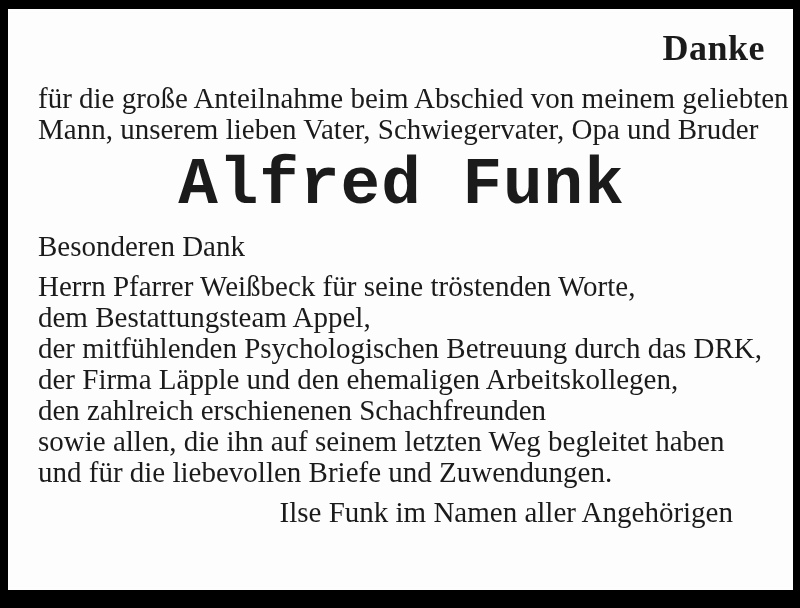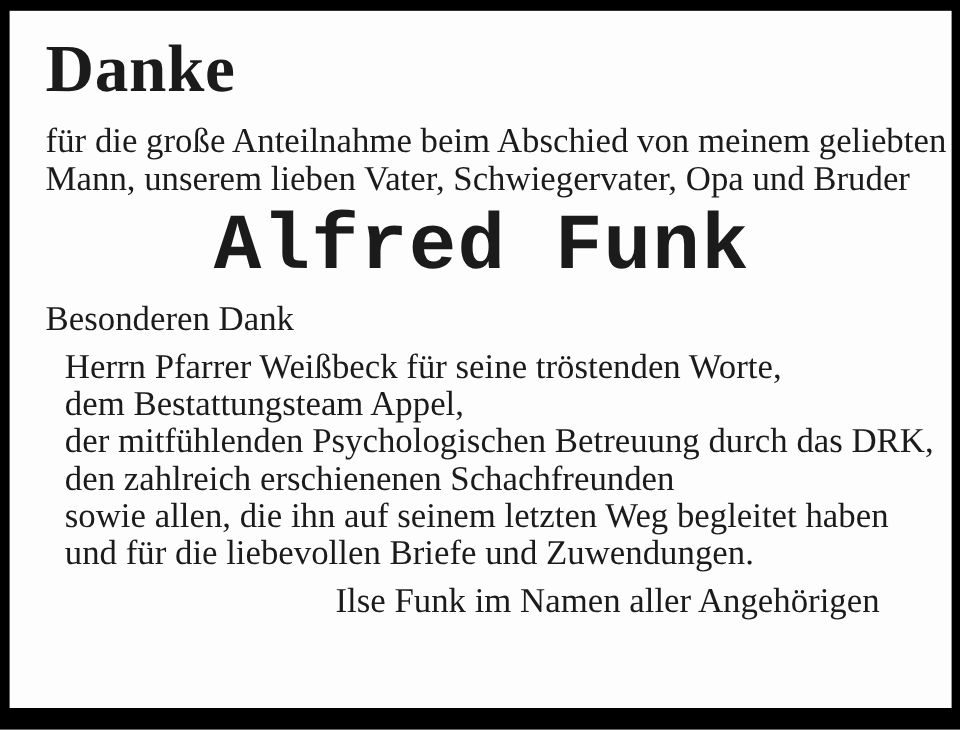--- a/index.html
+++ b/index.html
@@ -19,25 +19,26 @@
     position: absolute;
     left: 8px;
     top: 9px;
     width: 785px;
     height: 581px;
     background: var(--paper, #fdfdfd);
     box-sizing: border-box;
     padding: 21px 28px 0 30px;
   }
   .title {
-    font-size: 56px;
+    font-size: 36px;
     line-height: 1;
     font-weight: bold;
     margin: 0;
     letter-spacing: 0.5px;
+    text-align: right;
   }
   .intro {
     margin: 17px 0 0 0;
     font-size: 29px;
     line-height: 31px;
   }
   .deceased-name {
     margin: 8px 0 0 0;
     font-size: 66px;
     line-height: 1;
@@ -45,21 +46,21 @@
     text-align: center;
     letter-spacing: 1px;
     font-family: Liberation Mono, monospace;
   }
   .special-thanks {
     margin: 12px 0 0 0;
     font-size: 29px;
     line-height: 31px;
   }
   .thanks {
-    margin: 9px 0 0 16px;
+    margin: 9px 0 0 0;
     font-size: 29px;
     line-height: 31px;
   }
   .signature {
     margin: 9px 0 0 0;
     font-size: 29px;
     line-height: 31px;
     font-weight: normal;
     text-align: right;
     padding-right: 32px;
@@ -84,20 +85,21 @@
   </div>
 
   <div class="deceased-name">Alfred Funk</div>
 
   <div class="special-thanks">Besonderen Dank</div>
 
   <div class="thanks">
     <div class="line">Herrn Pfarrer Weißbeck für seine tröstenden Worte,</div>
     <div class="line">dem Bestattungsteam Appel,</div>
     <div class="line">der mitfühlenden Psychologischen Betreuung durch das DRK,</div>
+    <div class="line">der Firma Läpple und den ehemaligen Arbeitskollegen,</div>
     <div class="line">den zahlreich erschienenen Schachfreunden</div>
     <div class="line">sowie allen, die ihn auf seinem letzten Weg begleitet haben</div>
     <div class="line">und für die liebevollen Briefe und Zuwendungen.</div>
   </div>
 
   <div class="signature">Ilse Funk im Namen aller Angehörigen</div>
 
 
 </div>
 

